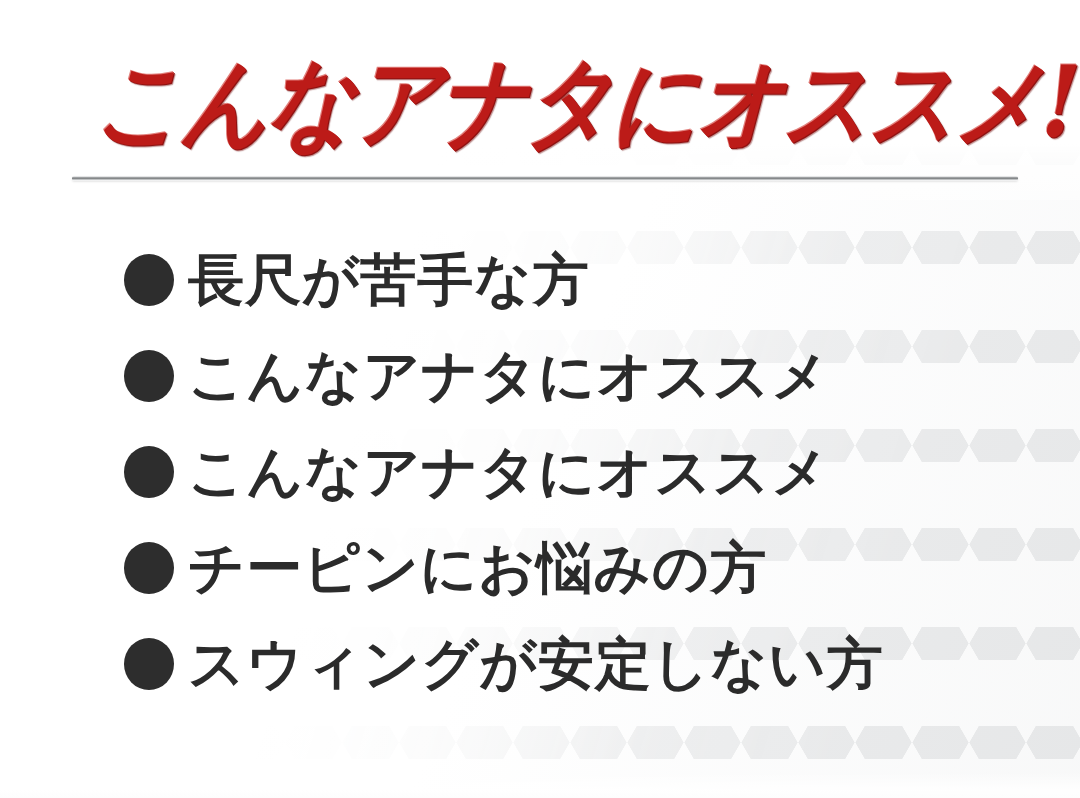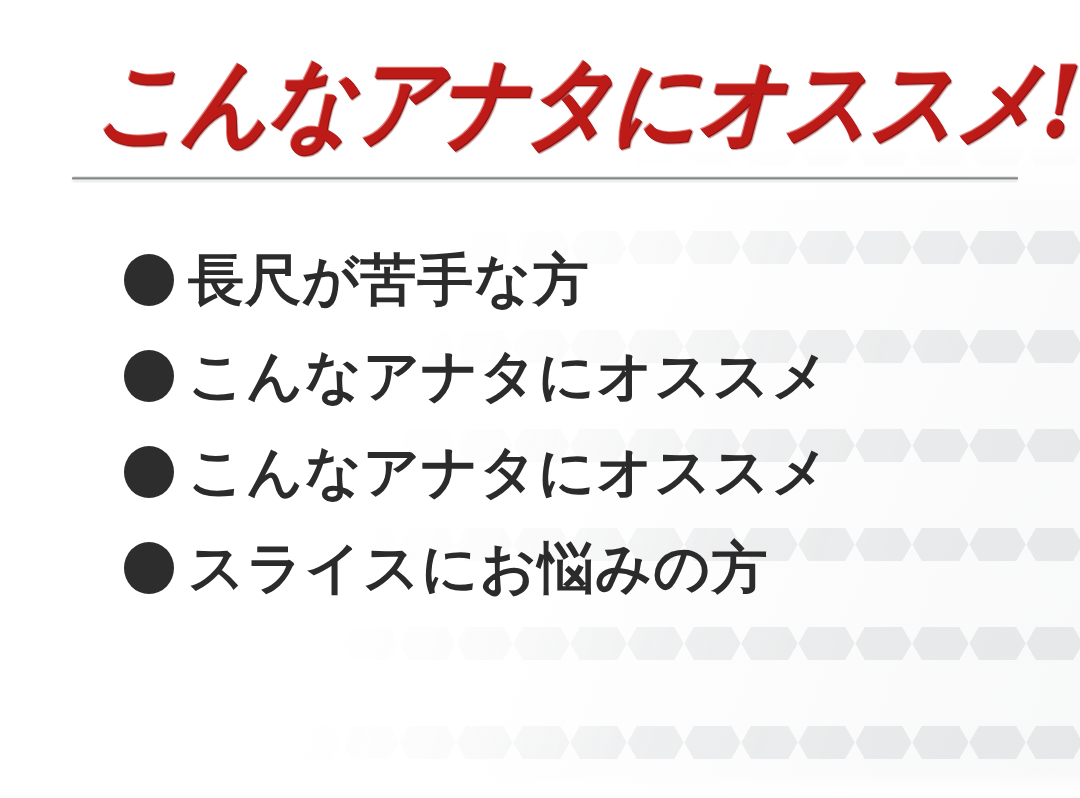--- a/index.html
+++ b/index.html
@@ -181,18 +181,22 @@
       <span class="bullet-text">こんなアナタにオススメ</span>
     </div>
 
     <div class="bullet-row">
       <span class="bullet-dot"></span>
       <span class="bullet-text">こんなアナタにオススメ</span>
     </div>
 
     <div class="bullet-row">
       <span class="bullet-dot"></span>
-      <span class="bullet-text">スライスにお悩みの方</span>
-    </div>
-
+      <span class="bullet-text">チーピンにお悩みの方</span>
+    </div>
+
+    <div class="bullet-row">
+      <span class="bullet-dot"></span>
+      <span class="bullet-text">スウィングが安定しない方</span>
+    </div>
 
   </div>
 </div>
 
 </body></html>

